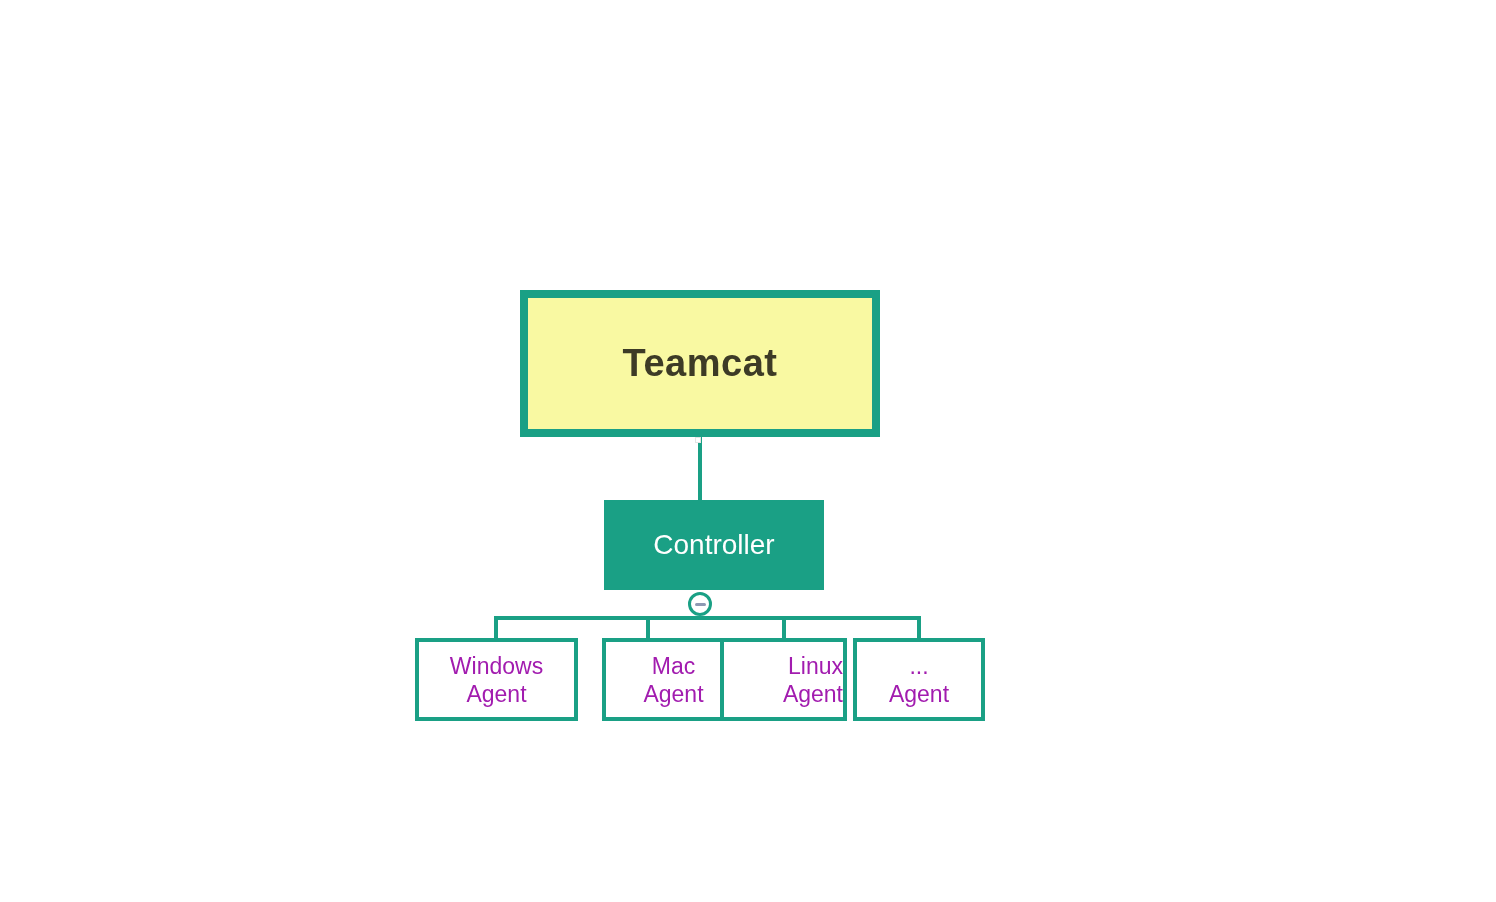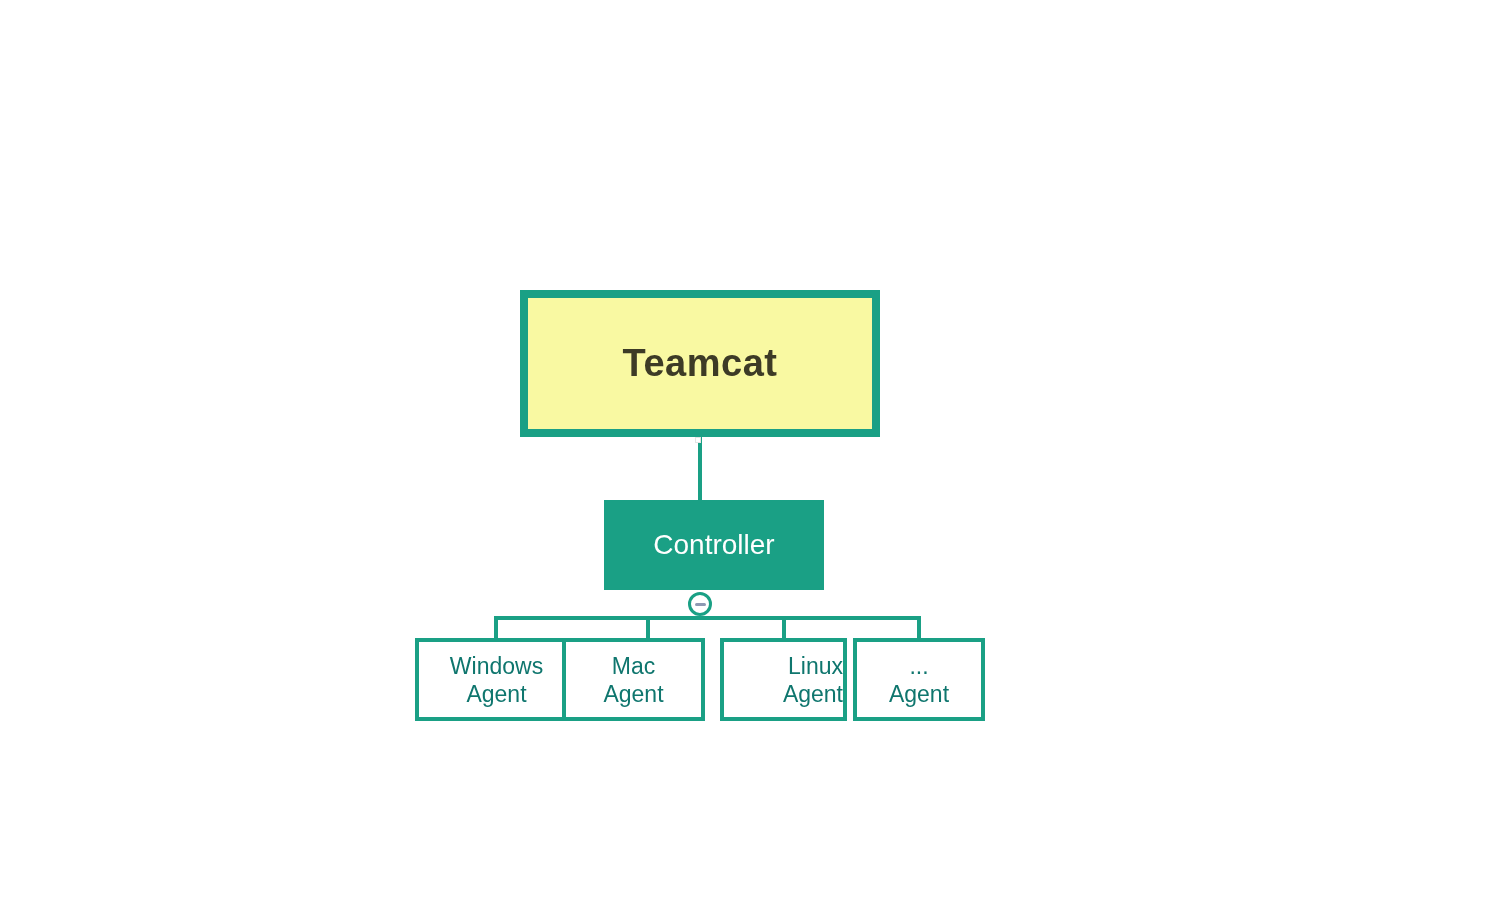--- a/index.html
+++ b/index.html
@@ -44,27 +44,27 @@
     color: #ffffff;
     font-size: 28px;
     font-weight: 400;
     margin-left: 12px;
   }
   .node-agent {
     top: 638px;
     height: 83px;
     background: #ffffff;
     border: 4px solid #1aa085;
-    color: #0f766e;
+    color: #a21caf;
     font-size: 23px;
     line-height: 28px;
     flex-direction: column;
   }
   .node-agent-windows { left: 415px; width: 163px; }
-  .node-agent-mac     { left: 562px; width: 143px; }
+  .node-agent-mac     { left: 602px; width: 143px; }
   .node-agent-linux   { left: 720px; width: 127px; align-items: flex-end; }
   .node-agent-other   { left: 853px; width: 132px; }
 
   .edge {
     position: absolute;
     background: #1aa085;
   }
   .edge-root-controller { left: 698px; top: 422px; width: 4px; height: 79px; }
   .edge-bus             { left: 494px; top: 616px; width: 427px; height: 4px; }
   .edge-stub-1          { left: 494px; top: 616px; width: 4px; height: 25px; }

